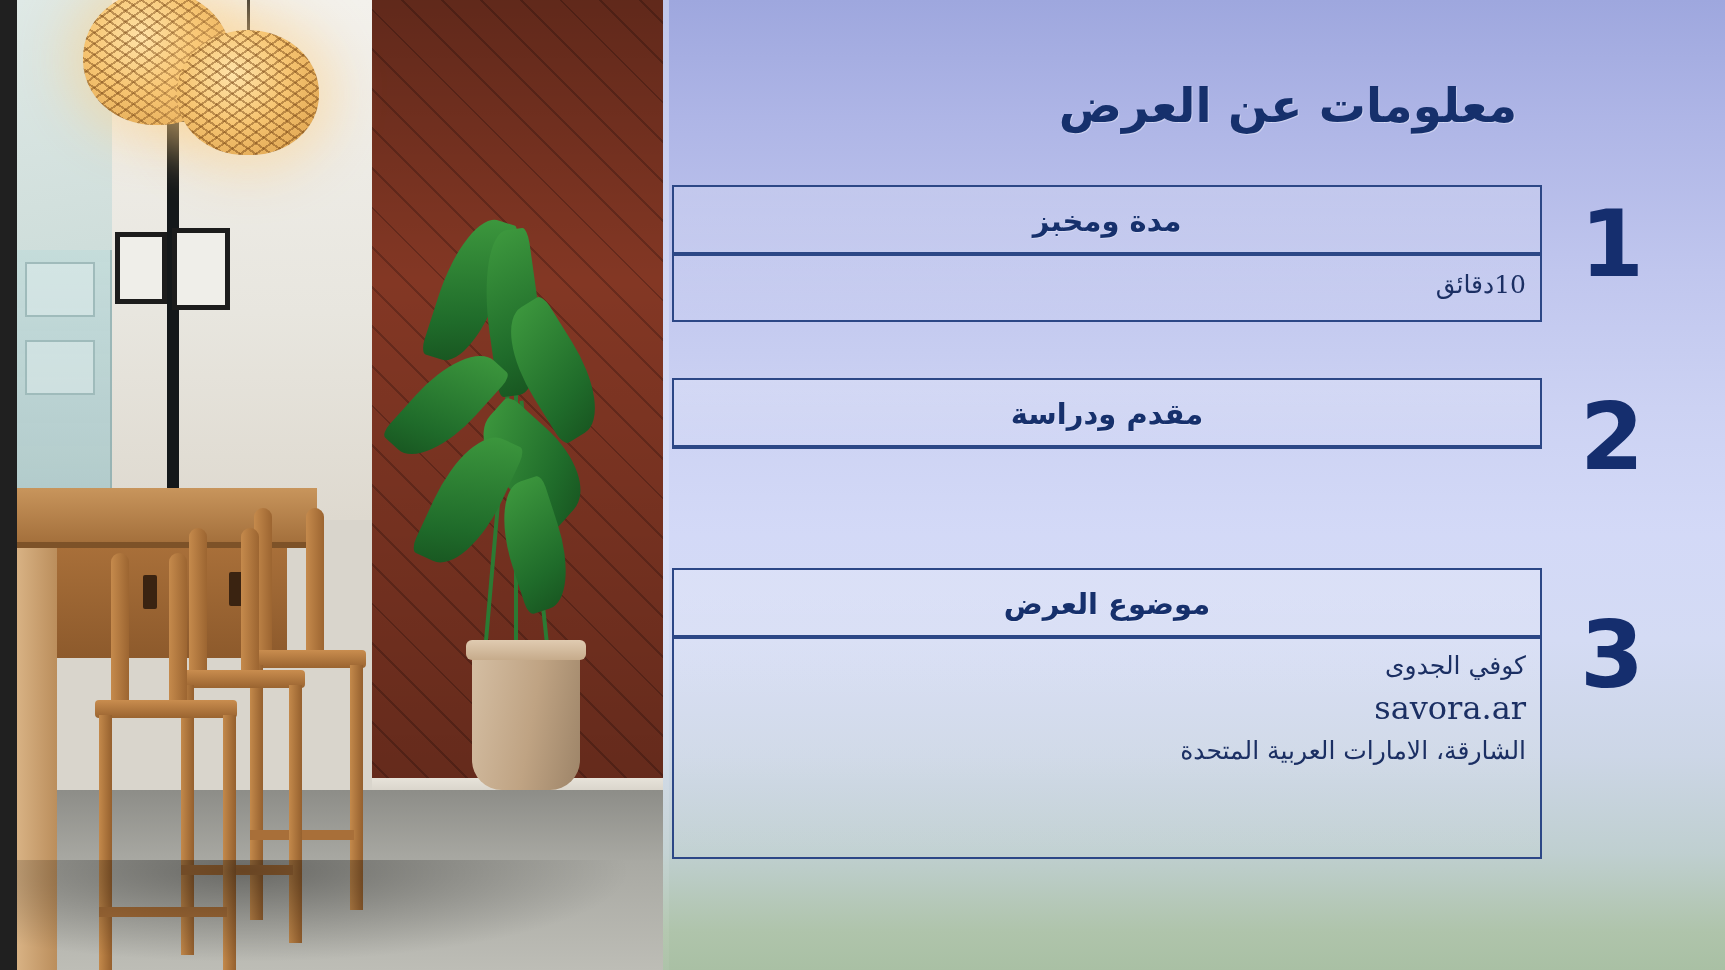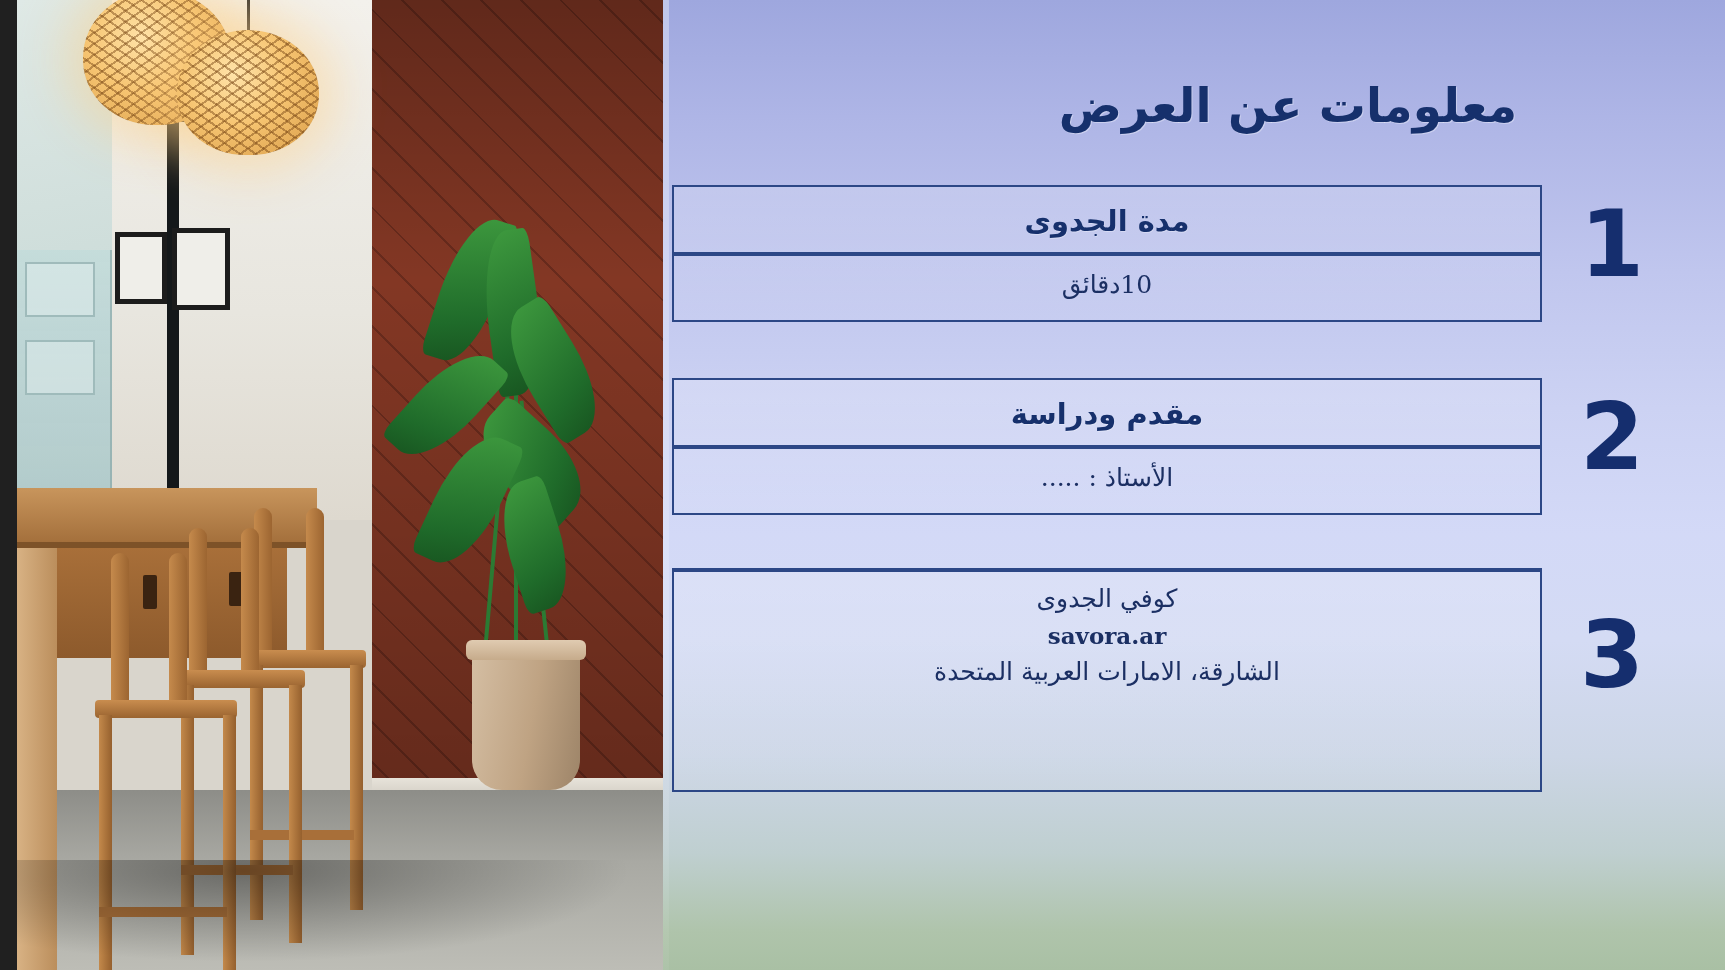--- a/index.html
+++ b/index.html
@@ -212,22 +212,22 @@
   }
   .card-body{
     border-top:2px solid #2c4786;
     text-align:center;
     font-family:"DejaVu Serif","Liberation Serif",serif;
     color:#1b2f63;
     font-size:25px;
     padding:10px 14px 16px;
     min-height:55px;
   }
-  .card-body .line{padding:3px 0;line-height:1.28;}
-  .card-body .line.latin{font-size:23px;font-weight:bold;}
+  .card-body .line{padding:3px 0;line-height:1.28;text-align:right;}
+  .card-body .line.latin{font-size:32px;}
   .card.c1 .card-body{min-height:52px;}
   .card.c2 .card-body{min-height:48px;}
   .card.c3 .card-body{min-height:220px;padding-top:8px;}
 
   .watermark{
     position:absolute;left:170px;top:885px;
     font-size:60px;font-weight:bold;color:rgba(255,255,255,.30);
     letter-spacing:2px;pointer-events:none;
     font-family:"DejaVu Sans","Liberation Sans",sans-serif;
   }
@@ -307,40 +307,38 @@
   </div>
 
   <div class="content">
     <div class="edge-strip"></div>
 
     <div class="title">معلومات عن العرض</div>
 
     <div class="row r1">
       <div class="num n1">1</div>
       <div class="card c1">
-        <div class="card-head">مدة الجدوى</div>
+        <div class="card-head">مدة ومخبز</div>
         <div class="card-body">
           <div class="line">10دقائق</div>
         </div>
       </div>
     </div>
 
     <div class="row r2">
       <div class="num n2">2</div>
       <div class="card c2">
         <div class="card-head">مقدم ودراسة</div>
-        <div class="card-body">
-          <div class="line">الأستاذ : .....</div>
-        </div>
       </div>
     </div>
 
     <div class="row r3">
       <div class="num n3">3</div>
       <div class="card c3">
+        <div class="card-head">موضوع العرض</div>
         <div class="card-body">
           <div class="line">كوفي الجدوى</div>
           <div class="line latin">savora.ar</div>
           <div class="line">الشارقة، الامارات العربية المتحدة</div>
         </div>
       </div>
     </div>
 
   </div>
 

